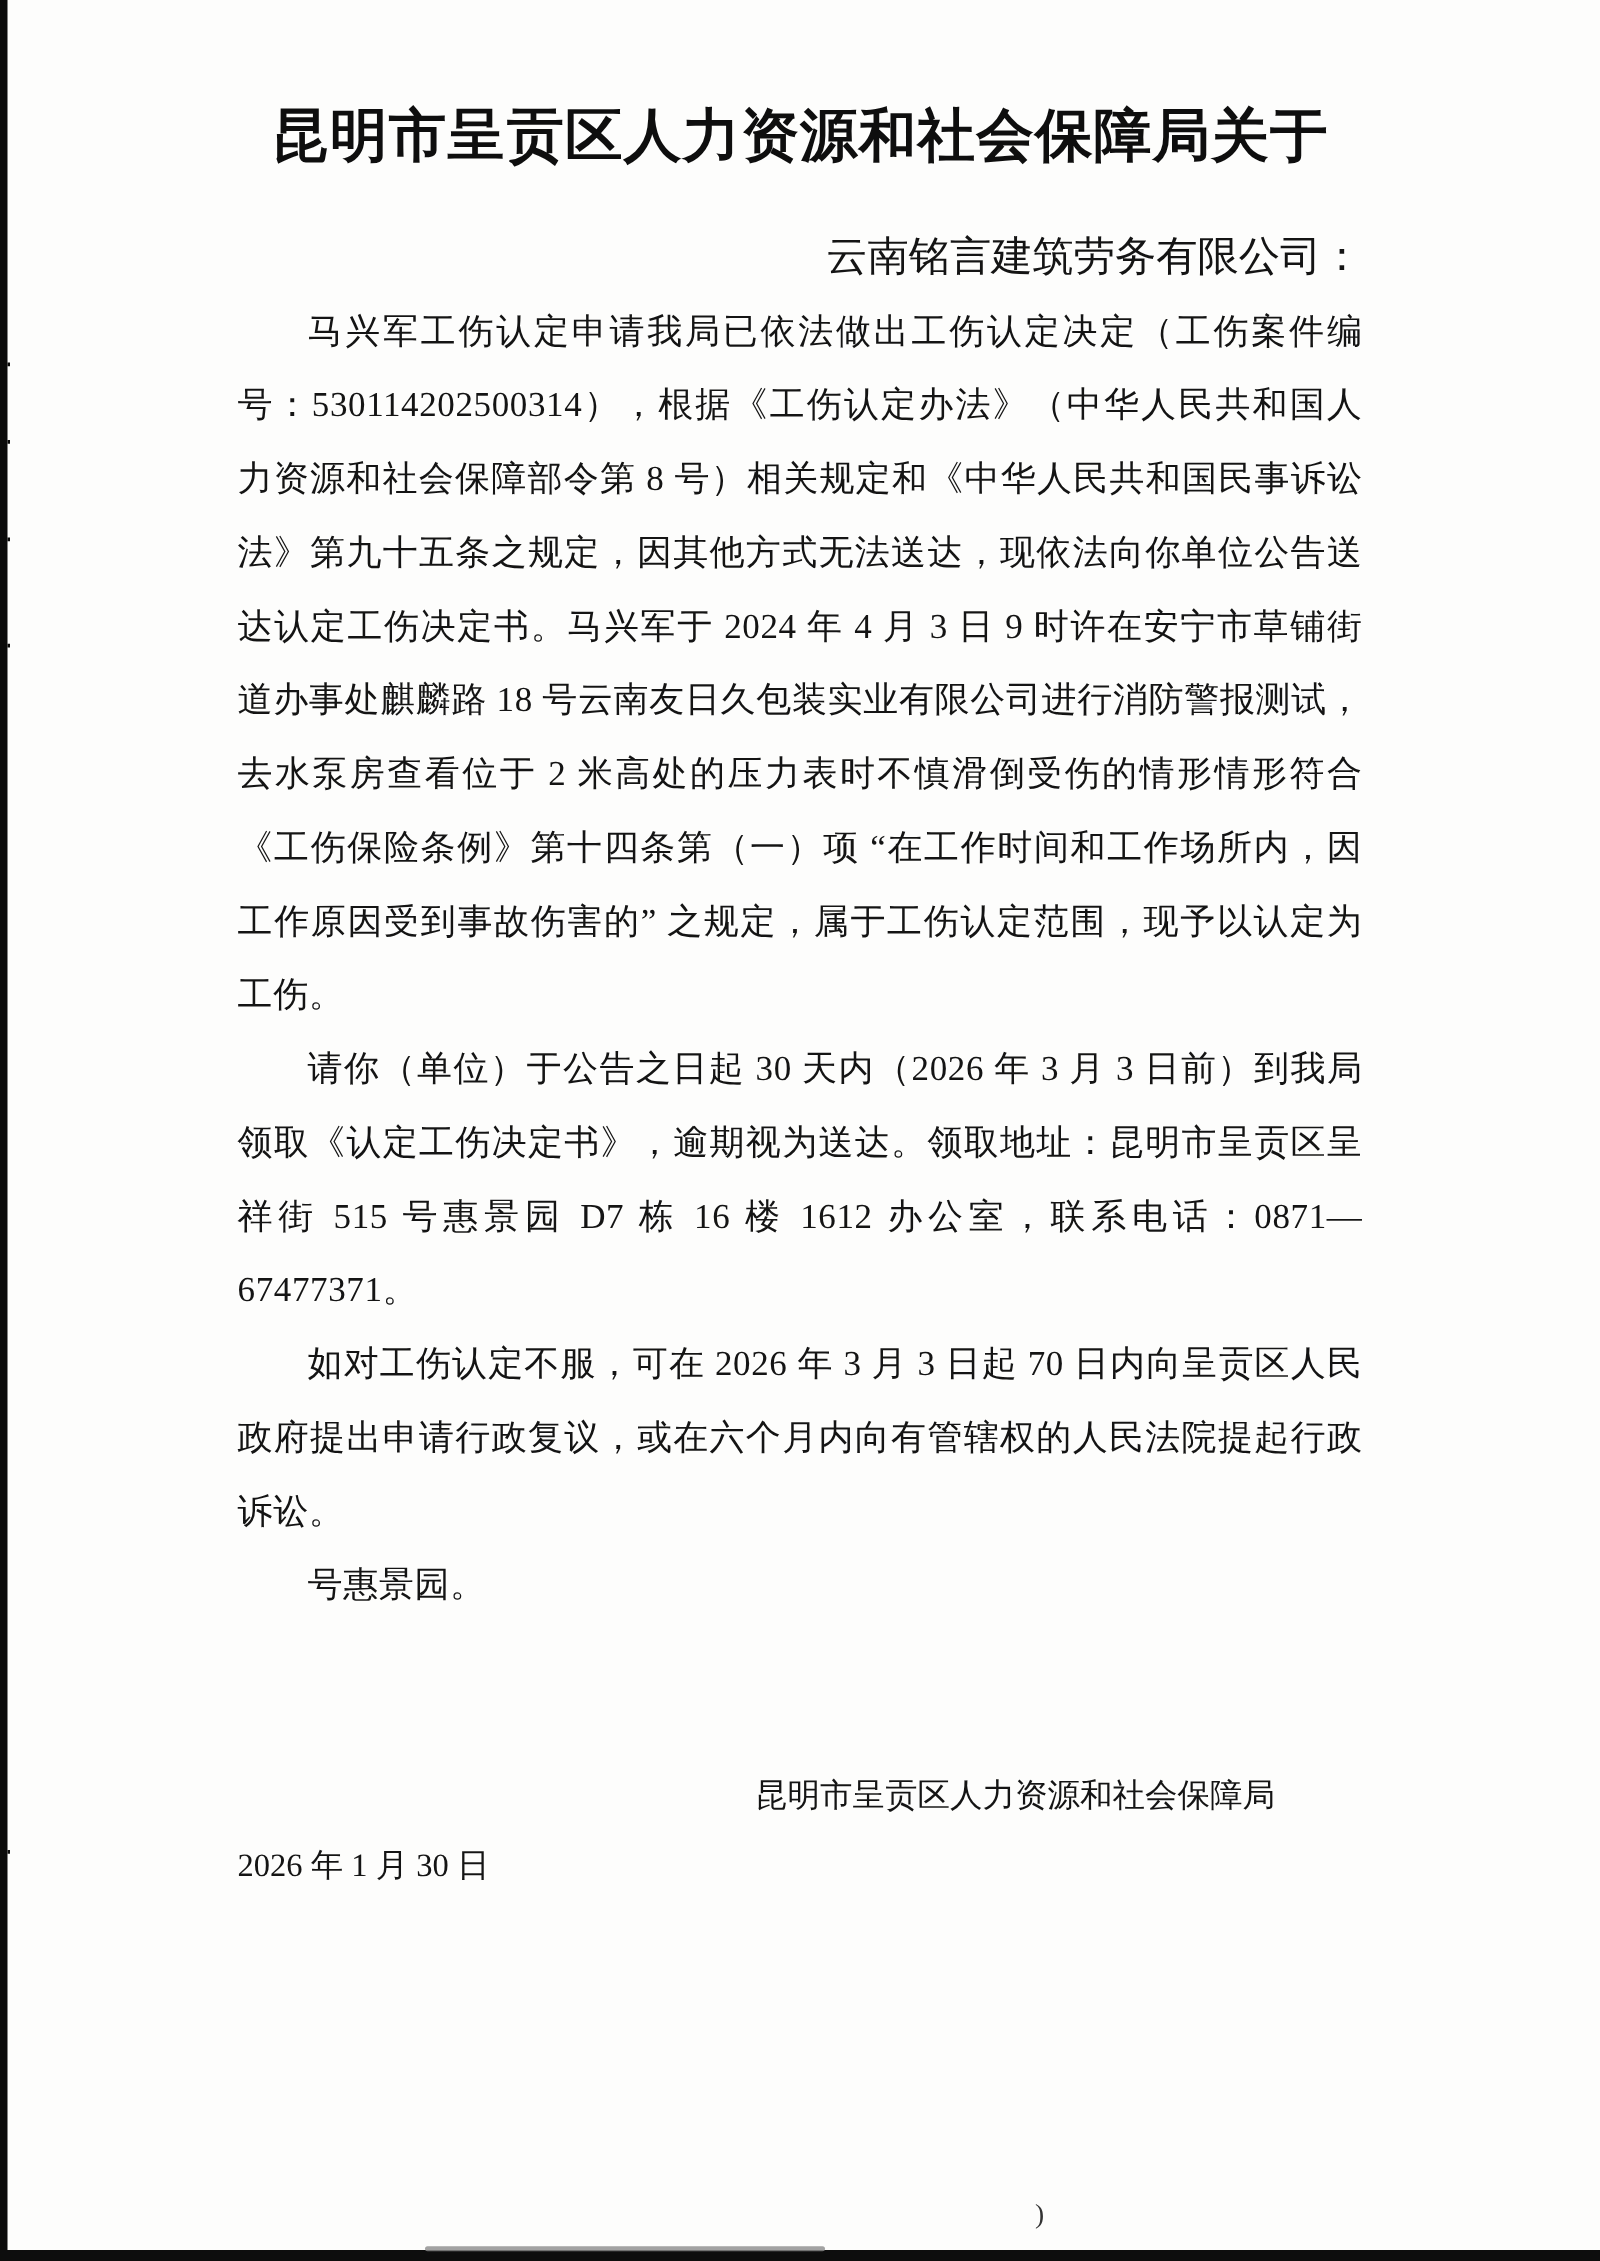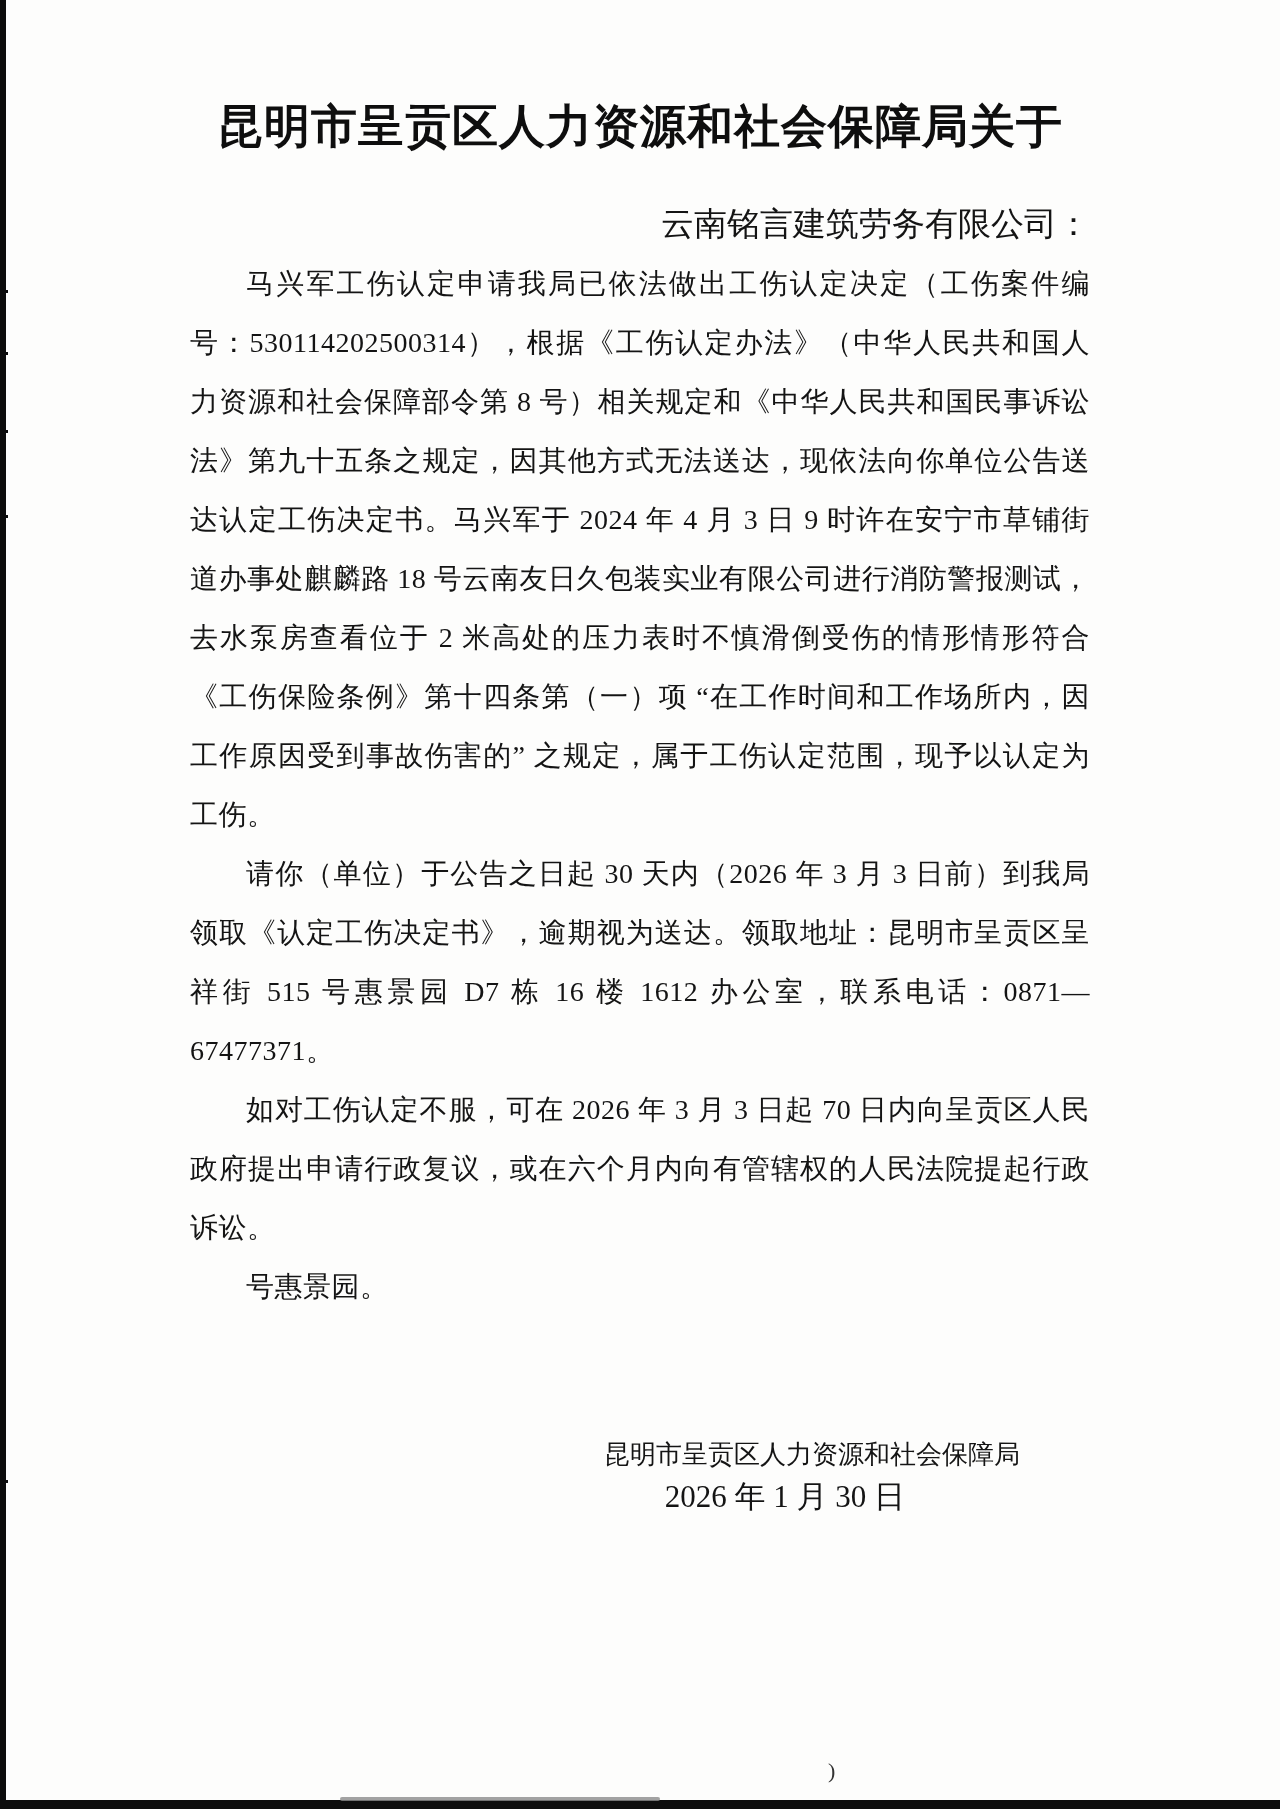--- a/index.html
+++ b/index.html
@@ -43,21 +43,21 @@
     left: 340px; bottom: 8px;
     width: 320px; height: 4px;
     background: #8b8b8b;
     border-radius: 2px;
     opacity: 0.8;
   }
   
   .content {
     position: absolute;
     left: 190px;
-    top: 100px;
+    top: 82px;
     width: 900px;
   }
   .title {
     margin: 0 0 41px 0;
     text-align: center;
     font-size: 46px;
     line-height: 54px;
     font-weight: 900;
     letter-spacing: 1px;
     color: #0e0e0e;
@@ -79,23 +79,24 @@
   }
   .signature {
     margin-top: 118px;
     font-size: 26px;
     line-height: 42px;
     text-align: right;
     padding-right: 70px;
     white-space: nowrap;
   }
   .issue-date {
-    font-size: 31px;
+    margin-top: 14px;
+    font-size: 26px;
     line-height: 42px;
-    text-align: right;
+    text-align: left;
     padding-right: 185px;
     white-space: nowrap;
   }
   .footer-mark {
     position: absolute;
     left: 828px;
     top: 1758px;
     font-size: 22px;
     color: #333;
   }

